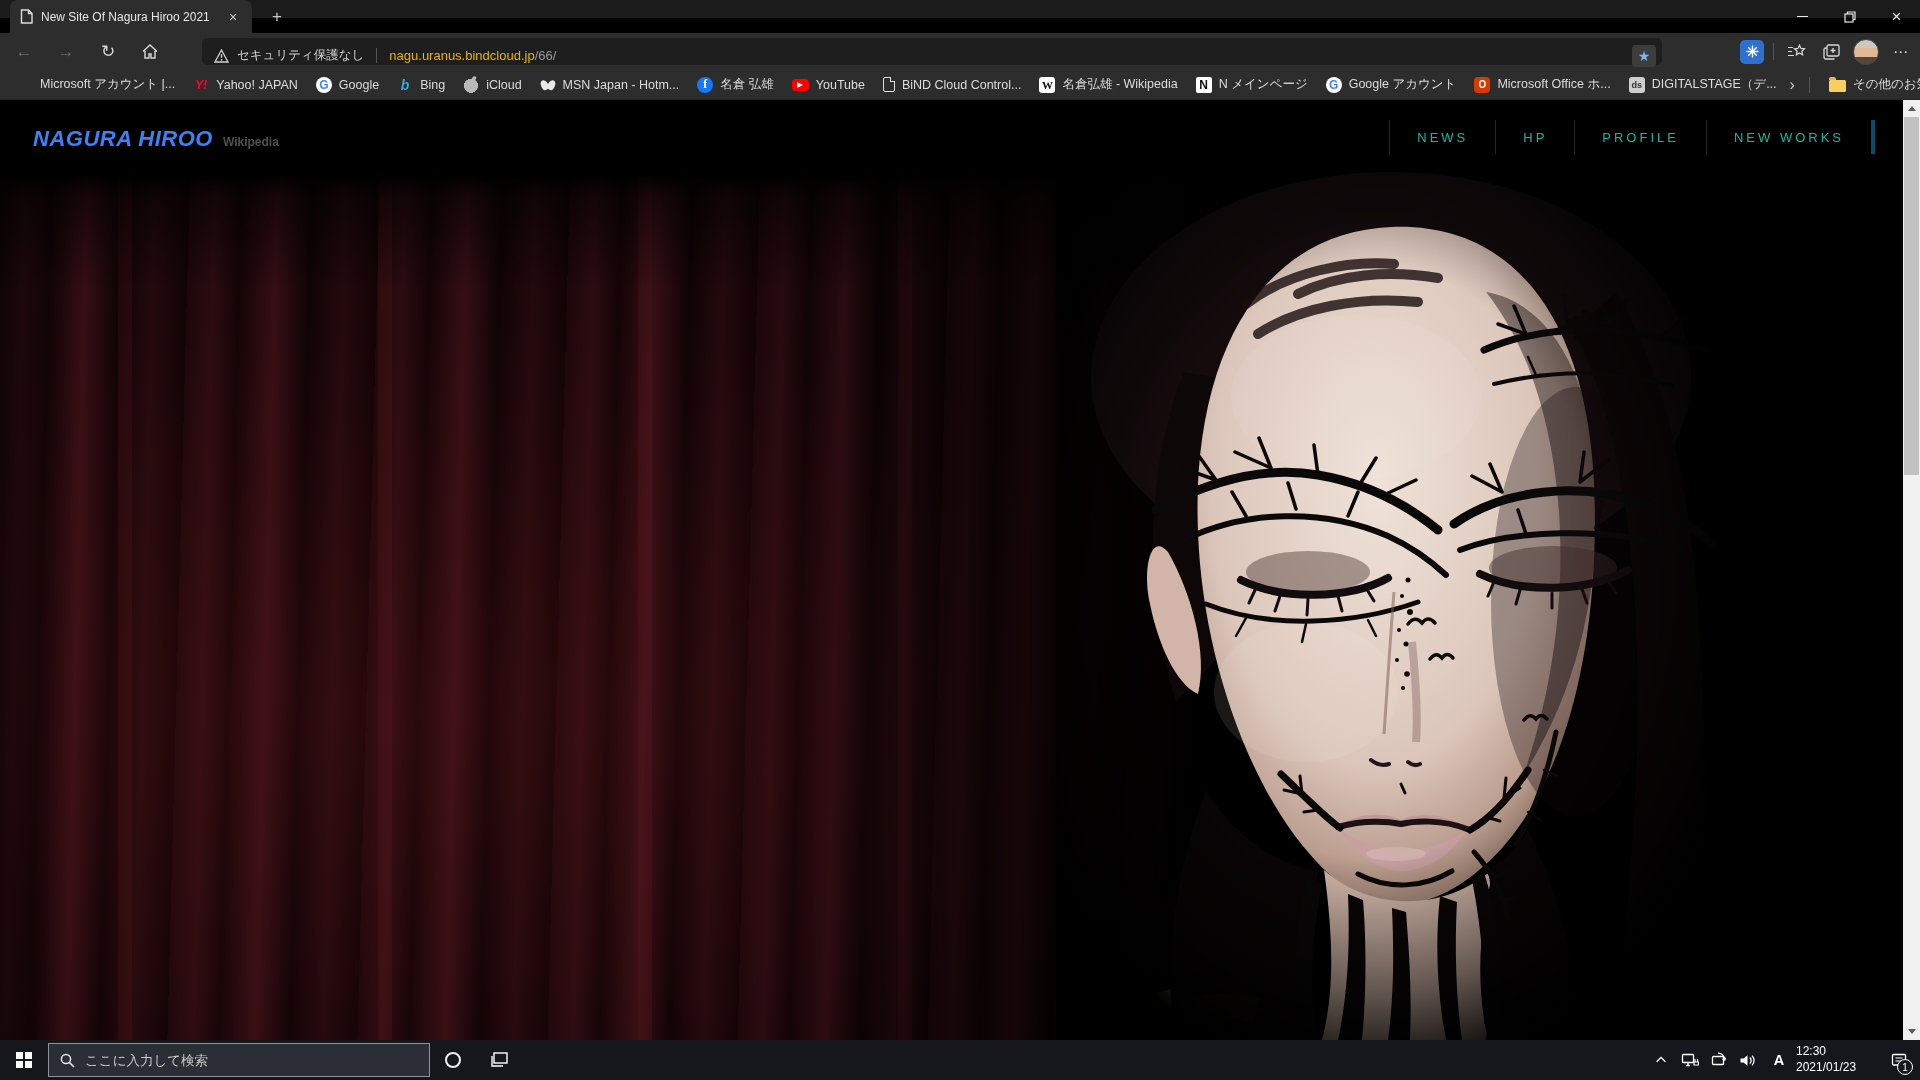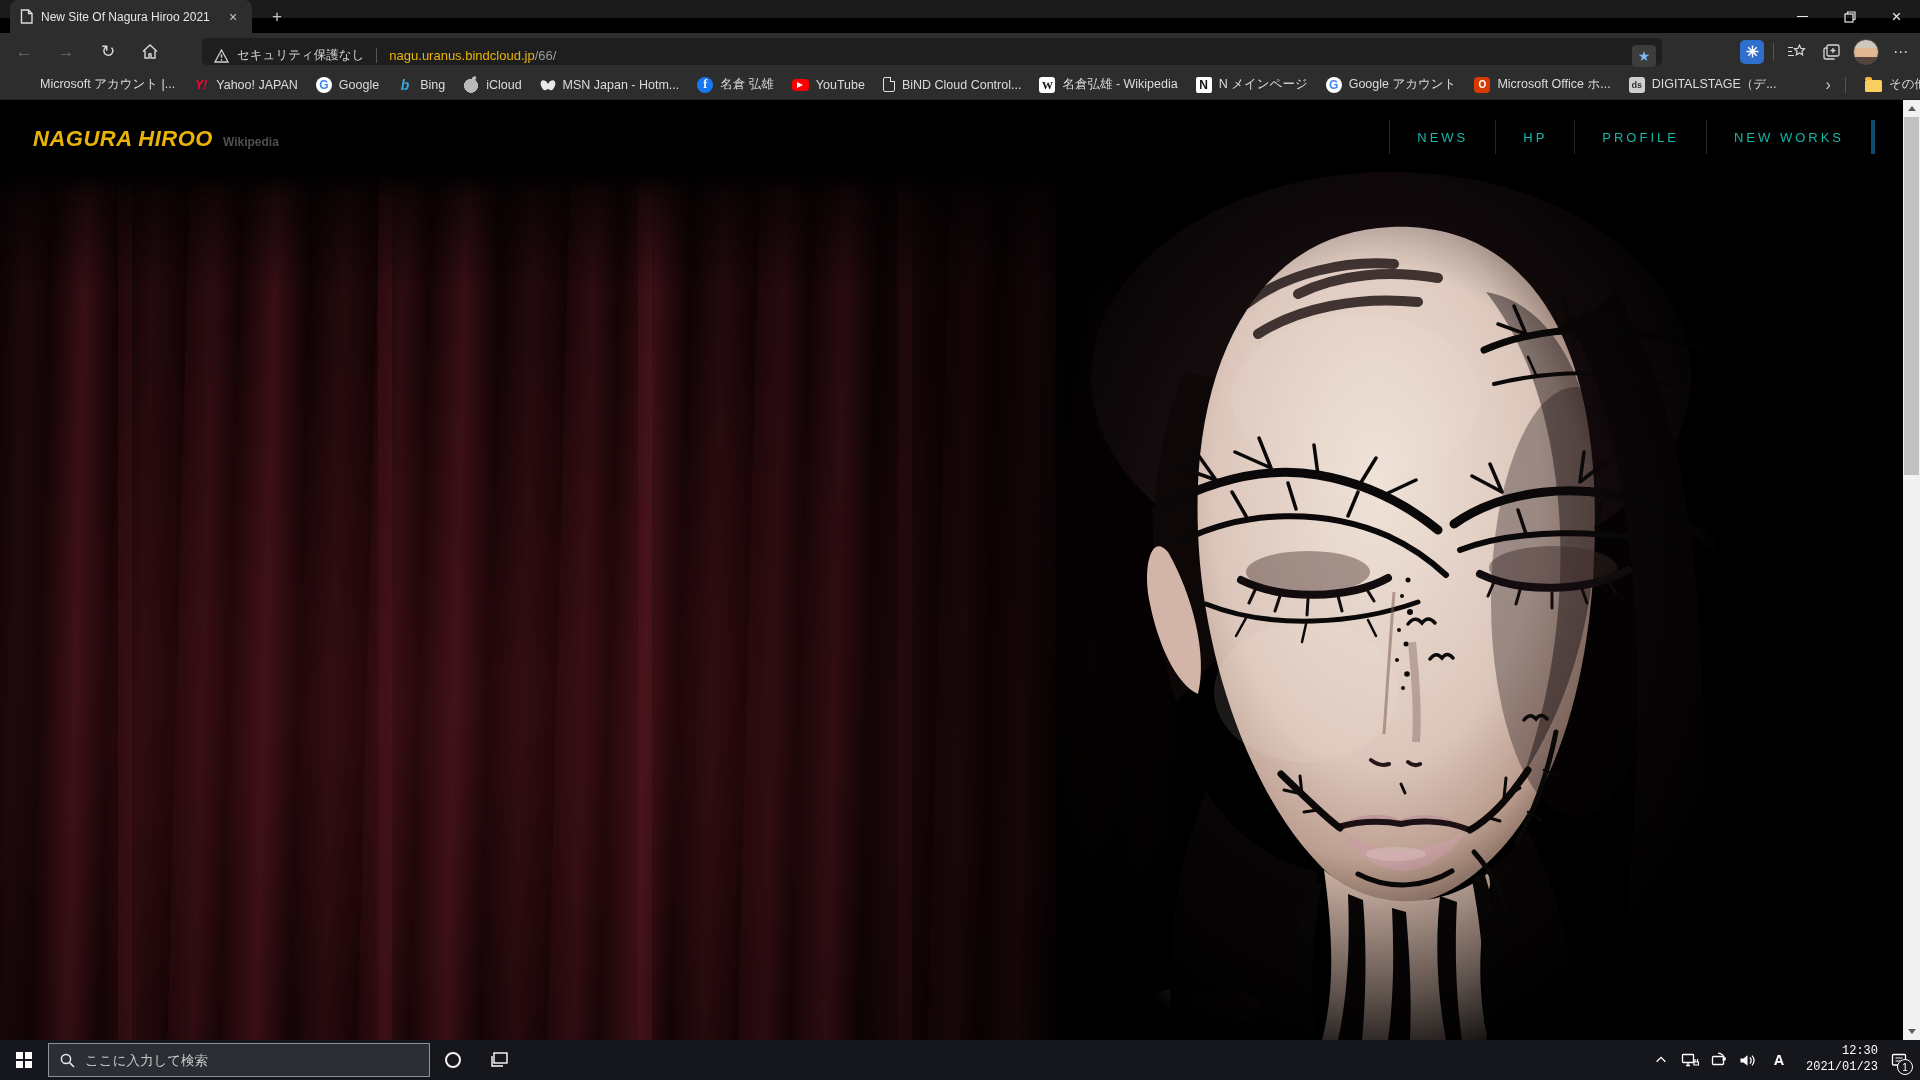--- a/index.html
+++ b/index.html
@@ -50,21 +50,21 @@
     width:26px; height:26px; border-radius:50%;
     background: linear-gradient(180deg,#cfc7bc 0 32%, #e0b894 32% 72%, #55453a 72%);
     border:1px solid #4a4a4a;
   }
   .more-dots { font-size:15px; color:#d8d8d8; letter-spacing:1px; }
 
   
   .bookmarksbar {
     position:absolute; top:70px; left:0; right:0; height:30px; background:#2d2d2d;
     display:flex; align-items:center; padding:0 8px; color:#dcdcdc; font-size:12.5px;
-    white-space:nowrap; overflow:hidden; border-bottom:1px solid #222;gap:36px;
+    white-space:nowrap; overflow:hidden; border-bottom:1px solid #222;
   }
   .bm { display:flex; align-items:center; gap:7px; padding:3px 9px; border-radius:4px; flex:0 0 auto; }
   .bm-label { max-width:150px; overflow:hidden; text-overflow:ellipsis; }
   .bm-icon { width:16px; height:16px; flex:0 0 auto; display:flex; align-items:center; justify-content:center; font-weight:bold; position:relative; }
   .bi-microsoft { display:grid; grid-template:7px 7px / 7px 7px; gap:1px; }
   .bi-microsoft i:nth-child(1){background:#f25022}.bi-microsoft i:nth-child(2){background:#7fba00}
   .bi-microsoft i:nth-child(3){background:#00a4ef}.bi-microsoft i:nth-child(4){background:#ffb900}
   .bi-yahoo { color:#ff0033; font-size:12px; font-weight:bold; font-style:italic; }
   .bi-google { background:#fff; border-radius:50%; color:#4285f4; font-size:12px; }
   .bi-bing { color:#3da6dd; font-size:14px; font-style:italic; }
@@ -86,21 +86,21 @@
   .bm-right { margin-left:auto; display:flex; align-items:center; gap:10px; }
   .bm-overflow { color:#c8c8c8; font-size:16px; padding:0 4px; }
   .bm-vsep { width:1px; height:16px; background:#555; }
   .folder-icon { width:17px; height:12px; background:#f8cf5e; border-radius:1.5px; position:relative; margin-top:2px; }
   .folder-icon::before { content:""; position:absolute; top:-3px; left:0; width:7px; height:3px; background:#f0b73f; border-radius:2px 2px 0 0; }
 
   
   .page { position:absolute; top:100px; left:0; right:17px; bottom:40px; background:#000; overflow:hidden; }
   .site-header { position:absolute; top:0; left:0; right:0; height:72px; background:#000; z-index:5; }
   .site-logo { position:absolute; left:33px; top:26px; display:flex; align-items:baseline; gap:10px; }
-  .logo-title { font-size:22px; font-weight:bold; font-style:italic; color:#eab308; letter-spacing:0.5px; }
+  .logo-title { font-size:22px; font-weight:bold; font-style:italic; color:#3b82f6; letter-spacing:0.5px; }
   .logo-sub { font-size:12px; font-weight:bold; color:#4f4f4f; }
   .site-nav { position:absolute; right:28px; top:20px; display:flex; height:34px; align-items:center; }
   .nav-item { padding:0 27px; color:#14b8a6; font-size:13px; letter-spacing:3px; border-left:1px solid #262626; height:100%; display:flex; align-items:center; }
   .nav-item:last-child { border-right:4px solid #0c4a6e; }
 
   .hero { position:absolute; top:72px; left:0; right:0; bottom:0; background:#050101; }
   .curtain { position:absolute; inset:0;
     background:
       repeating-linear-gradient(91.5deg,
         #1d0709 0px, #2c0c11 26px, #150405 52px, #360f15 88px,
@@ -150,21 +150,21 @@
   .ai-file-explorer { width:20px; height:14px; background:#f9c74f; border-radius:2px; }
   .ai-file-explorer::before { content:""; position:absolute; top:-3px; left:0; width:8px; height:4px; background:#e8a33d; border-radius:2px 2px 0 0; }
   .ai-file-explorer::after { content:""; position:absolute; bottom:0; left:0; width:20px; height:9px; background:#fde08d; border-radius:1px 1px 2px 2px; transform:skewX(-8deg); }
   .ai-photoshop { width:23px; height:23px; background:#001e36; border:1px solid #31a8ff; border-radius:3px; color:#31a8ff; font-size:11px; font-weight:bold; }
   .ai-edge { width:24px; height:24px; border-radius:50%; background:conic-gradient(from 150deg at 55% 42%, #9be15d, #47c8ef 28%, #1b66c9 55%, #0f99dd 75%, #9be15d); }
   .ai-edge::before { content:""; position:absolute; top:8px; left:4px; width:11px; height:10px; border-radius:50%; background:radial-gradient(circle at 60% 40%, #0f3e8f, #0a2a68); }
 
   .tray { margin-left:auto; display:flex; align-items:center; }
   .tray-btn { width:29px; height:40px; display:flex; align-items:center; justify-content:center; color:#fff; }
   .ime { font-size:14.5px; font-weight:bold; width:34px; }
-  .clock { width:82px; text-align:right; color:#fff; font-size:12px; line-height:1.3;font-family:Liberation Mono, monospace; }
+  .clock { width:82px; text-align:left; color:#fff; font-size:12px; line-height:1.3; }
   .notif { width:42px; position:relative; }
   .notif-badge { position:absolute; bottom:5px; right:7px; width:16px; height:16px; border-radius:50%; background:#15171c; border:1.5px solid #fff; color:#fff; font-size:10px; display:flex; align-items:center; justify-content:center; }
 </style>
 </head>
 <body>
 
 <div class="tabbar">
   <div class="tab">
     <span style="display:flex">
       <svg width="13" height="15" viewBox="0 0 13 15">

